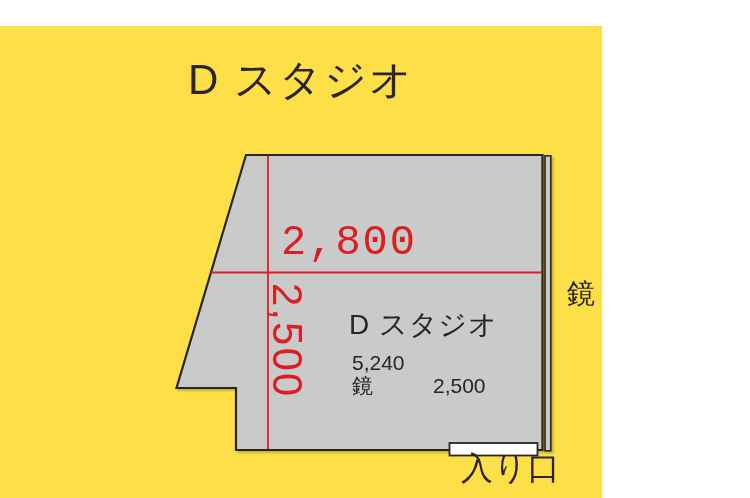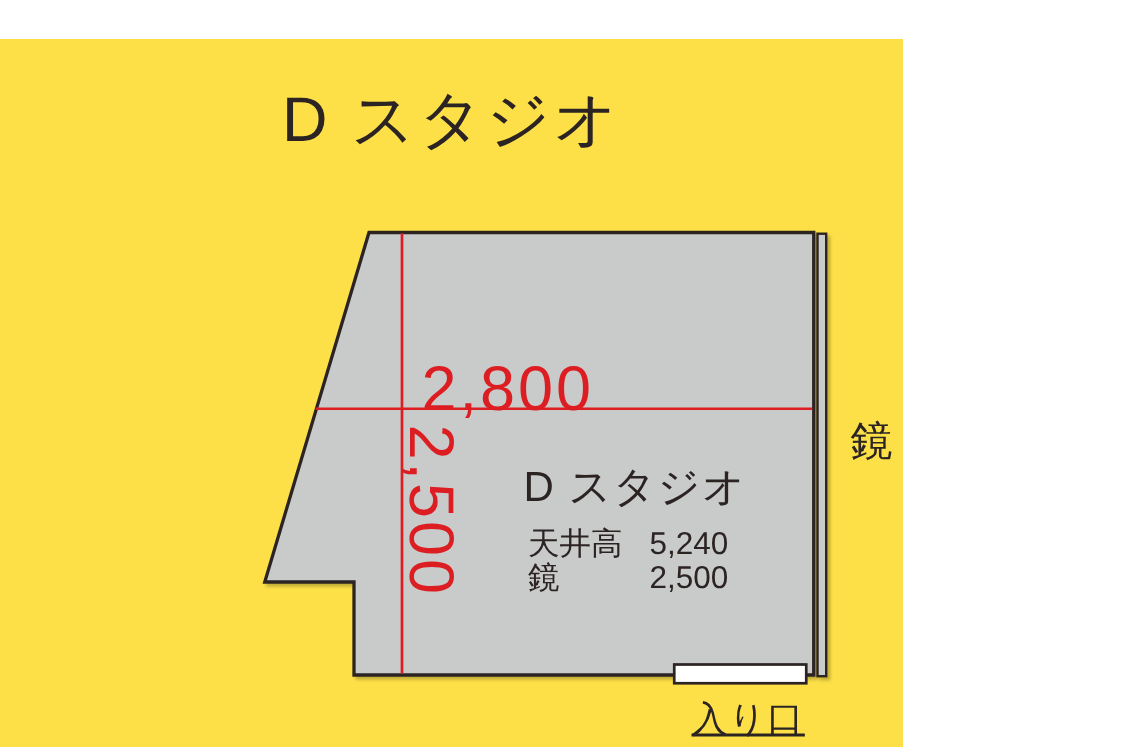--- a/index.html
+++ b/index.html
@@ -24,33 +24,33 @@
   .plan-svg { position: absolute; left: 0; top: 0; }
   .label { position: absolute; color: #2b2423; white-space: nowrap; }
   .dim {
     position: absolute;
     color: #dc1e23;
     font-size: 42px;
     line-height: 1;
     letter-spacing: 2px;
     white-space: nowrap;
   }
-  .dim-width { left: 281px; top: 212px; }
+  .dim-width { left: 281px; top: 196px; font-family: Liberation Mono, monospace; }
   .dim-depth {
     left: 308px; top: 257px;
     transform: rotate(90deg);
     transform-origin: 0 0;
   }
   .room-name { left: 349px; top: 280px; font-size: 28px; letter-spacing: 1px; }
   .specs { position: absolute; left: 352px; top: 325px; font-size: 21px; line-height: 23px; color: #2b2423; }
   .spec-row { display: flex; }
   .spec-label { width: 81px; }
   .spec-value { }
   .mirror-side-label { left: 567px; top: 249px; font-size: 28px; }
-  .entrance-label { left: 461px; top: 437px; font-size: 24px; letter-spacing: 1px; text-decoration: underline; }
+  .entrance-label { left: 461px; top: 421px; font-size: 32px; letter-spacing: 1px; }
 </style>
 </head>
 <body>
 
 <div class="canvas">
 
   <div class="page-title">D スタジオ</div>
 
   <svg class="plan-svg" width="750" height="498" viewBox="0 0 750 498">
     <g style="filter: drop-shadow(2.5px 2.5px 1px rgba(0,0,0,0.22));">
@@ -63,21 +63,20 @@
   </svg>
 
   <div class="dim dim-width">2,800</div>
 
   <div class="dim dim-depth">2,500</div>
 
   <div class="label room-name">D スタジオ</div>
 
   <div class="specs">
     <div class="spec-row">
-      <span class="spec-label">天井高</span>
       <span class="spec-value">5,240</span>
     </div>
     <div class="spec-row">
       <span class="spec-label">鏡</span>
       <span class="spec-value">2,500</span>
     </div>
   </div>
 
   <div class="label mirror-side-label">鏡</div>
 

